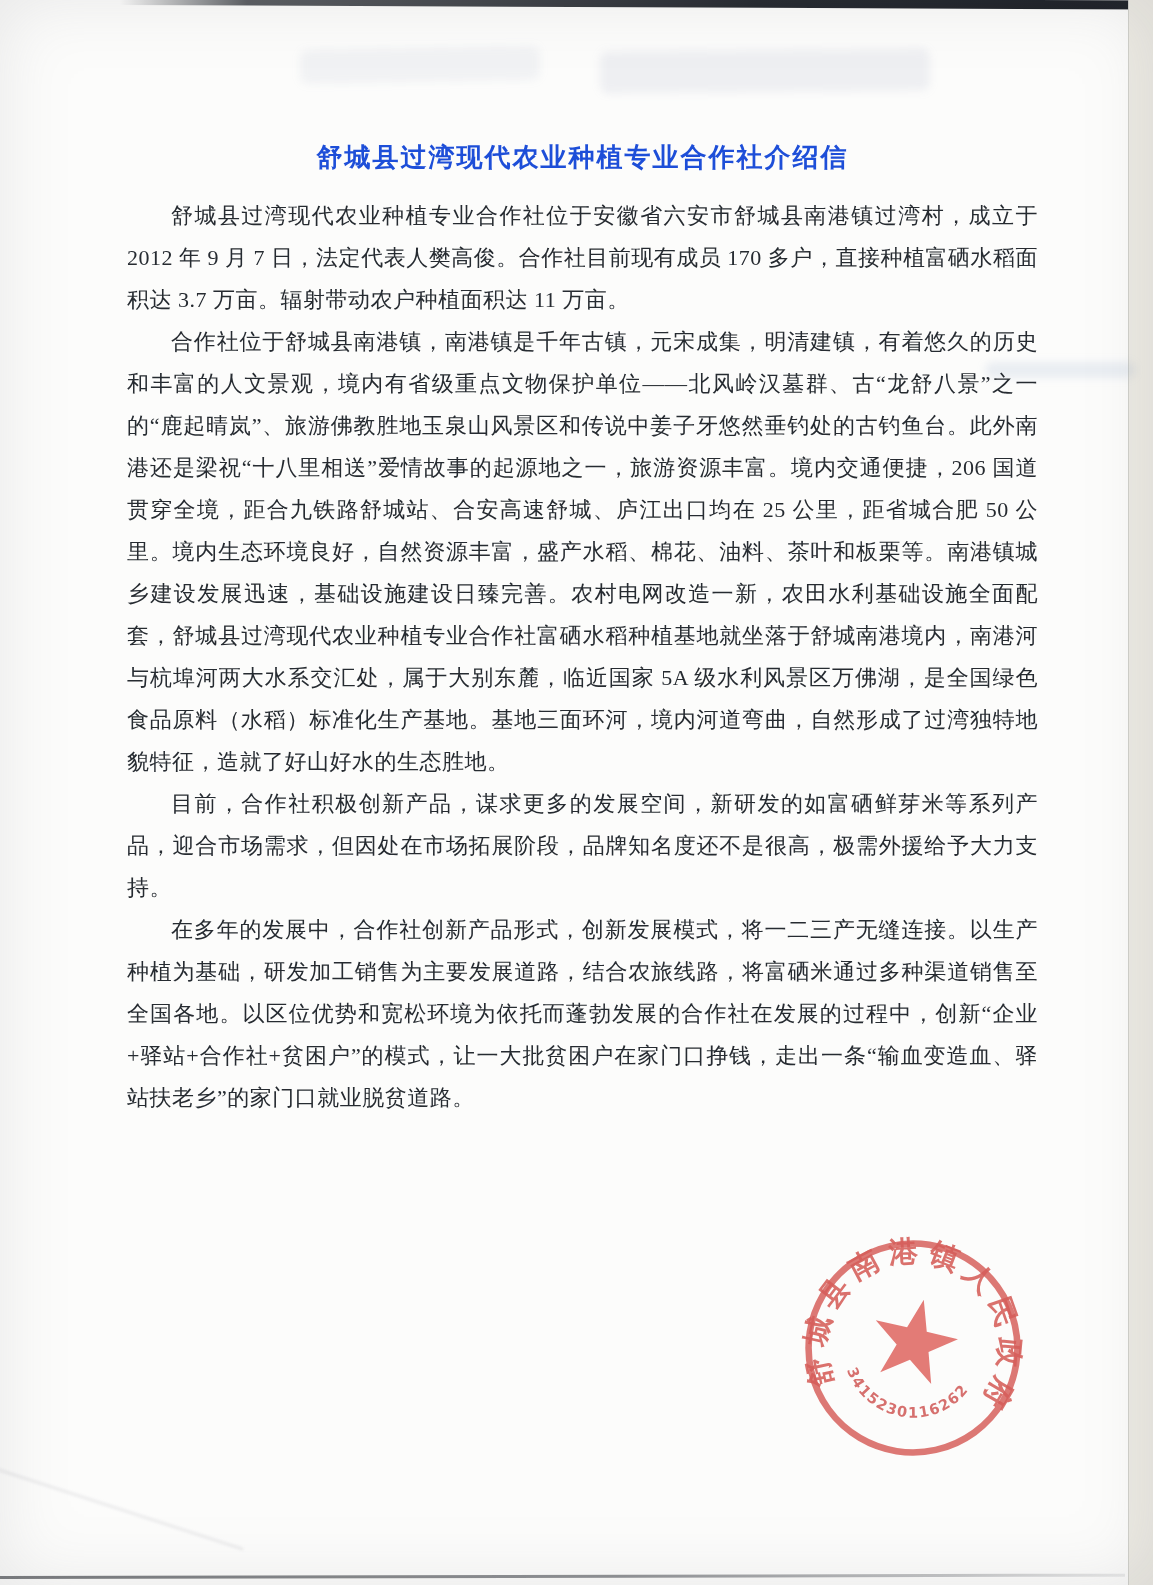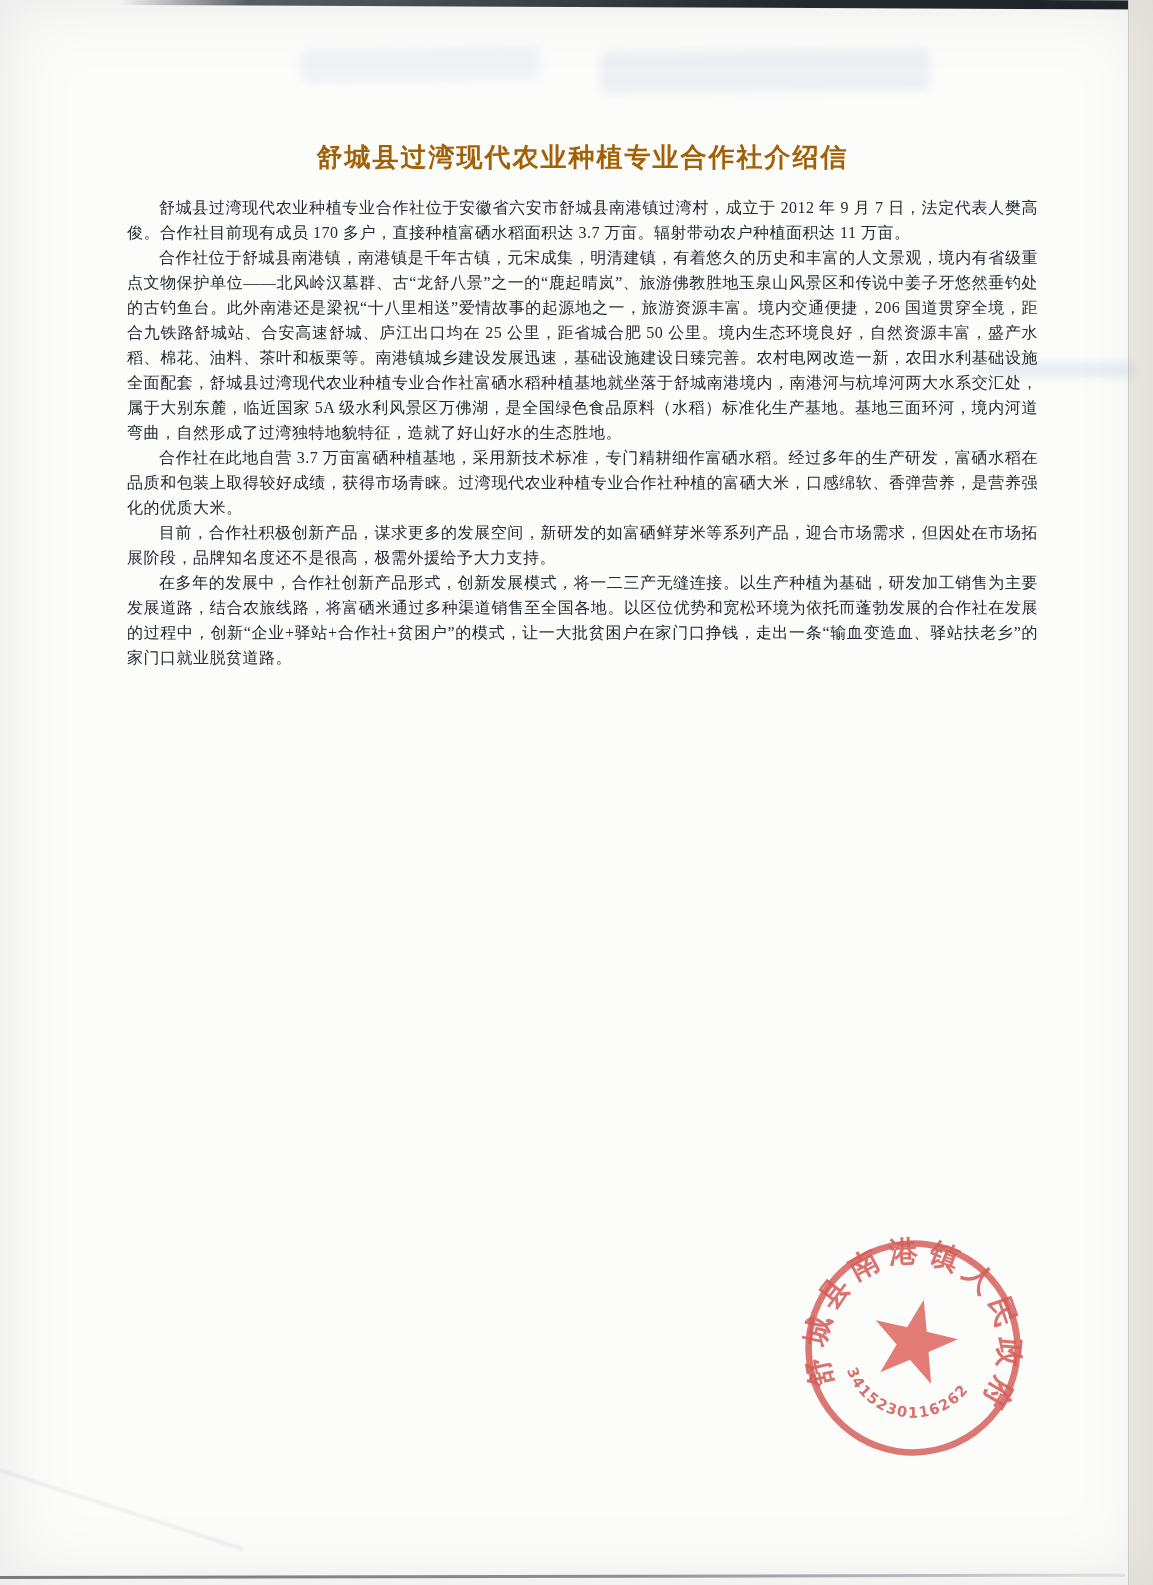--- a/index.html
+++ b/index.html
@@ -40,27 +40,27 @@
     box-shadow: inset 0 0 70px rgba(130,132,138,.17); }
 
   
   .content { position: absolute; left: 127px; top: 140px; width: 911px; }
   .doc-title {
     margin: 0 0 20px 0;
     font-size: 26px;
     font-weight: bold;
     text-align: center;
     letter-spacing: 2px;
-    color: #a16207;
+    color: #1d4ed8;
   }
   .doc-body p {
     margin: 0;
     text-indent: 2em;
-    font-size: 16px;
-    line-height: 25px;
+    font-size: 22px;
+    line-height: 42px;
     text-align: justify;
     letter-spacing: 0.5px;
   }
 
   
   .seal {
     position: absolute; left: 800px; top: 1235px; width: 226px; height: 226px;
     mix-blend-mode: multiply; opacity: 0.93;
   }
   .seal svg { display: block; }
@@ -78,21 +78,20 @@
   <div class="smudge smudge-a"></div>
   <div class="smudge smudge-b"></div>
   <div class="smudge smudge-c"></div>
   <div class="crease-a"></div>
 
   <div class="content">
     <h1 class="doc-title">舒城县过湾现代农业种植专业合作社介绍信</h1>
     <div class="doc-body">
       <p>舒城县过湾现代农业种植专业合作社位于安徽省六安市舒城县南港镇过湾村，成立于 2012 年 9 月 7 日，法定代表人樊高俊。合作社目前现有成员 170 多户，直接种植富硒水稻面积达 3.7 万亩。辐射带动农户种植面积达 11 万亩。</p>
       <p>合作社位于舒城县南港镇，南港镇是千年古镇，元宋成集，明清建镇，有着悠久的历史和丰富的人文景观，境内有省级重点文物保护单位——北风岭汉墓群、古“龙舒八景”之一的“鹿起晴岚”、旅游佛教胜地玉泉山风景区和传说中姜子牙悠然垂钓处的古钓鱼台。此外南港还是梁祝“十八里相送”爱情故事的起源地之一，旅游资源丰富。境内交通便捷，206 国道贯穿全境，距合九铁路舒城站、合安高速舒城、庐江出口均在 25 公里，距省城合肥 50 公里。境内生态环境良好，自然资源丰富，盛产水稻、棉花、油料、茶叶和板栗等。南港镇城乡建设发展迅速，基础设施建设日臻完善。农村电网改造一新，农田水利基础设施全面配套，舒城县过湾现代农业种植专业合作社富硒水稻种植基地就坐落于舒城南港境内，南港河与杭埠河两大水系交汇处，属于大别东麓，临近国家 5A 级水利风景区万佛湖，是全国绿色食品原料（水稻）标准化生产基地。基地三面环河，境内河道弯曲，自然形成了过湾独特地貌特征，造就了好山好水的生态胜地。</p>
-      <p>合作社在此地自营 3.7 万亩富硒种植基地，采用新技术标准，专门精耕细作富硒水稻。经过多年的生产研发，富硒水稻在品质和包装上取得较好成绩，获得市场青睐。过湾现代农业种植专业合作社种植的富硒大米，口感绵软、香弹营养，是营养强化的优质大米。</p>
       <p>目前，合作社积极创新产品，谋求更多的发展空间，新研发的如富硒鲜芽米等系列产品，迎合市场需求，但因处在市场拓展阶段，品牌知名度还不是很高，极需外援给予大力支持。</p>
       <p>在多年的发展中，合作社创新产品形式，创新发展模式，将一二三产无缝连接。以生产种植为基础，研发加工销售为主要发展道路，结合农旅线路，将富硒米通过多种渠道销售至全国各地。以区位优势和宽松环境为依托而蓬勃发展的合作社在发展的过程中，创新“企业+驿站+合作社+贫困户”的模式，让一大批贫困户在家门口挣钱，走出一条“输血变造血、驿站扶老乡”的家门口就业脱贫道路。</p>
     </div>
   </div>
 
   <div class="seal">
     <svg viewBox="0 0 224 224" width="226" height="226">
       <defs>
         <path id="arcTop" d="M 48.1 169.5 A 86 86 0 1 1 175.9 169.5" fill="none"></path>
         <path id="arcBottom" d="M 49.5 141.2 A 69 69 0 0 0 174.5 141.2" fill="none"></path>

